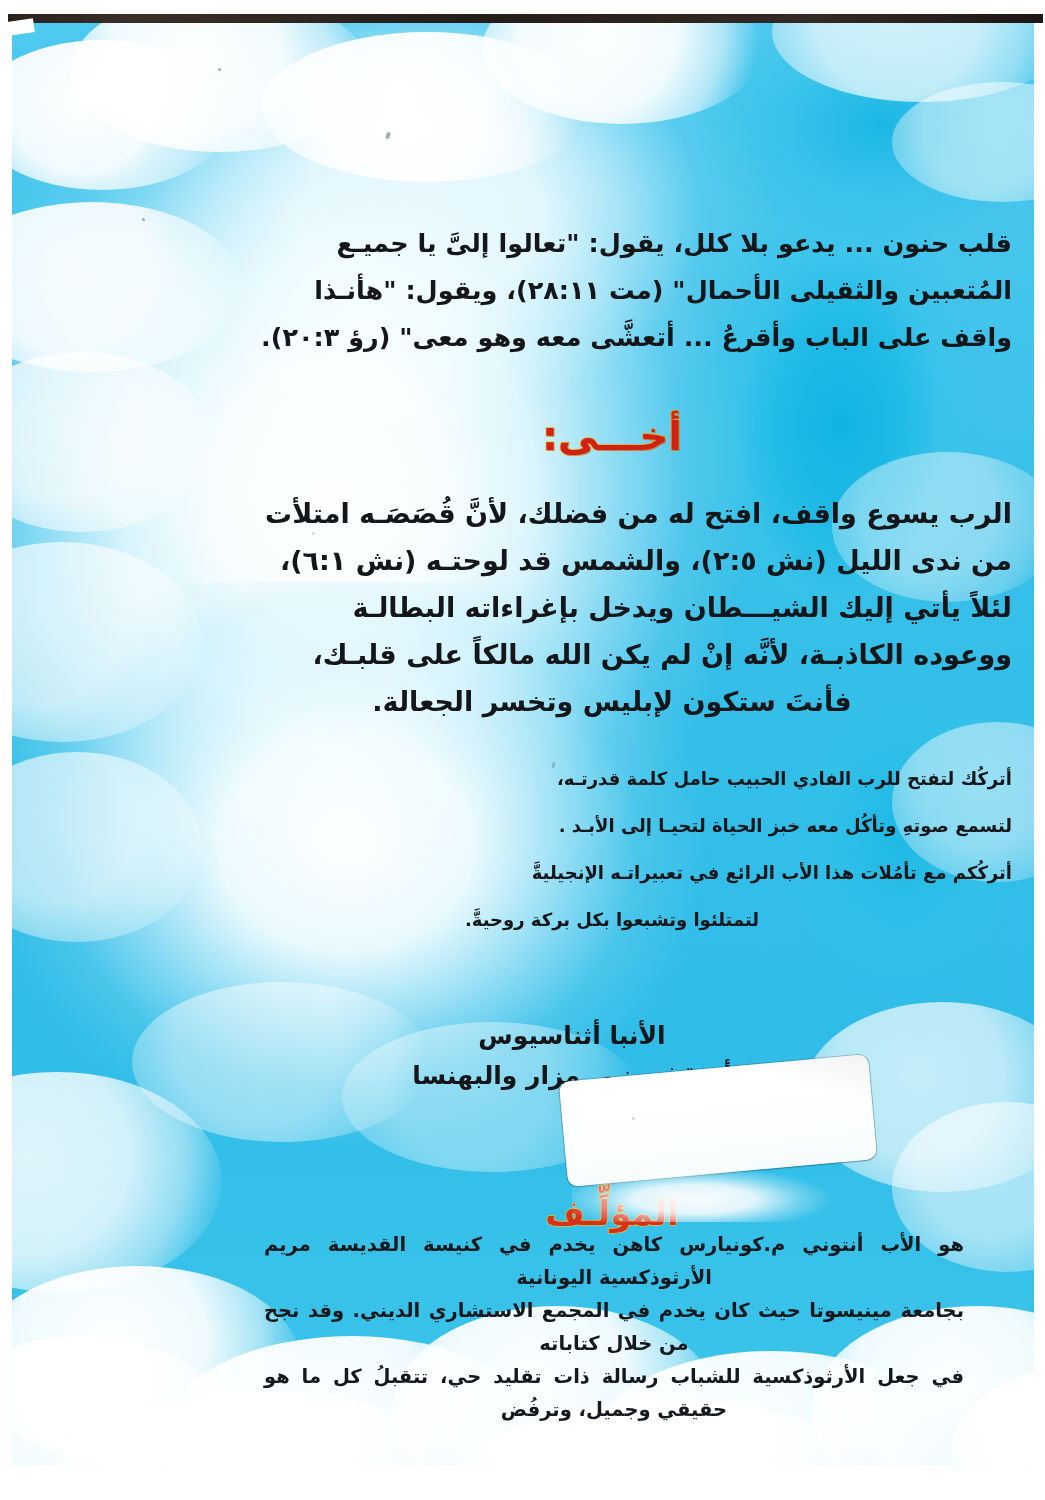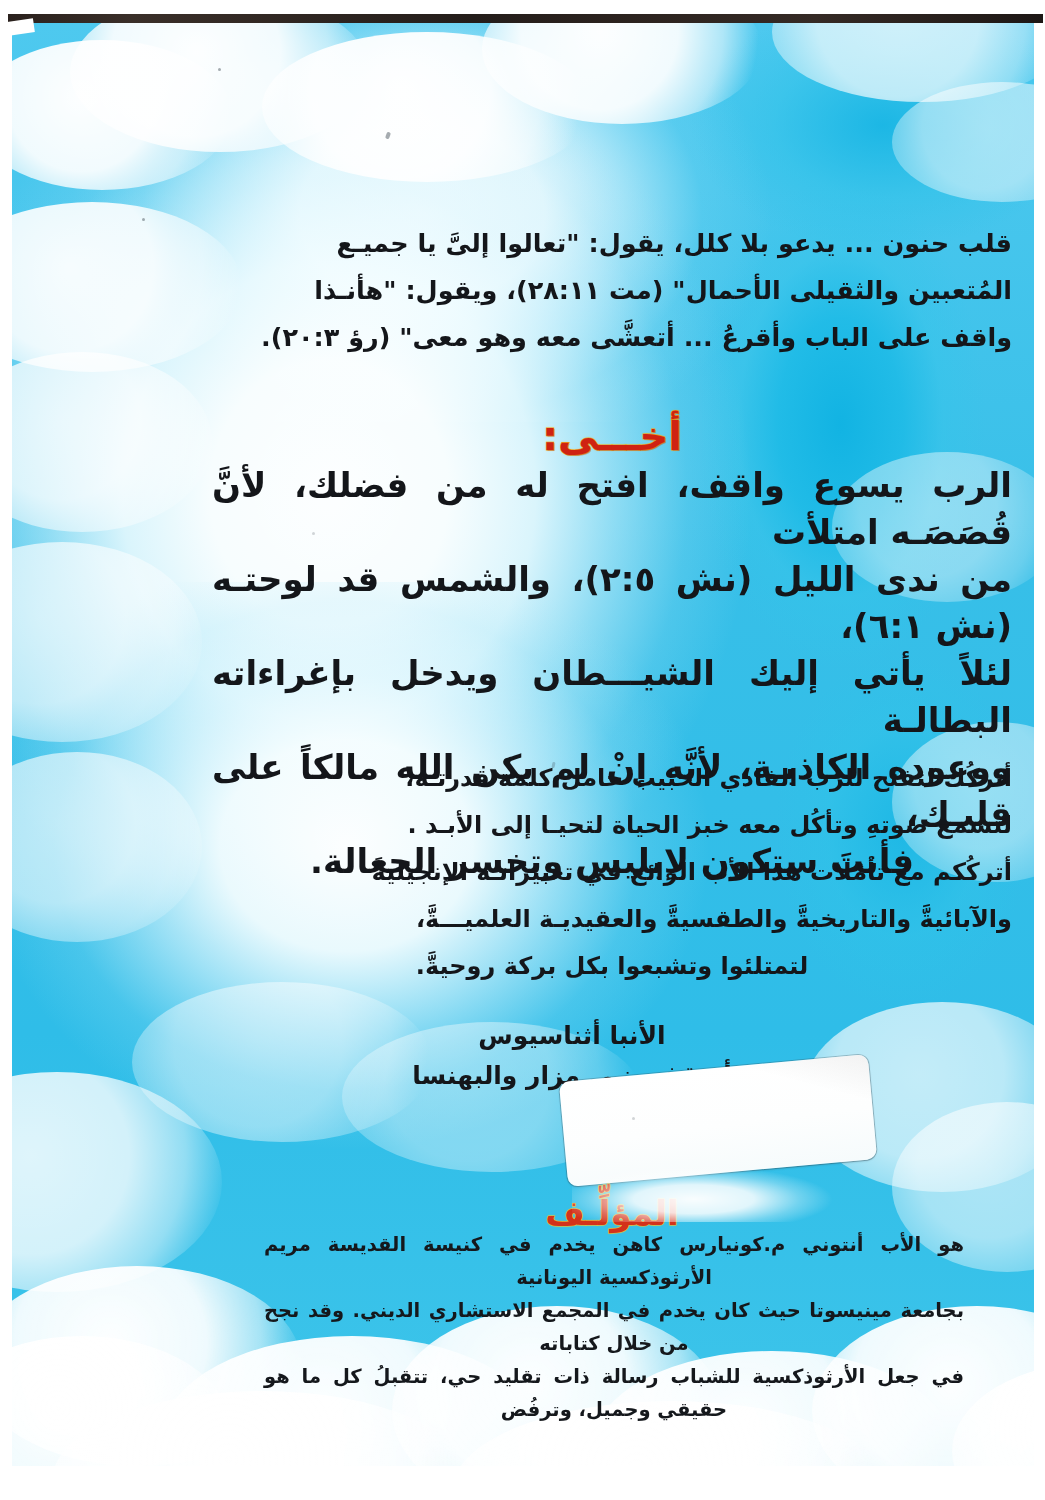--- a/index.html
+++ b/index.html
@@ -142,30 +142,30 @@
     font-weight:bold;
     color:#cf2212;
     -webkit-text-stroke:1.2px #f0a216;
     paint-order:stroke fill;
     text-shadow:0 0 2px rgba(244,180,40,.85), 1px 1px 0 rgba(160,20,10,.35);
     direction:rtl;
     font-family:"DejaVu Sans","Liberation Sans",sans-serif;
   }
 
   .body-block{
-    position:absolute;right:22px;top:440px;width:800px;
-    font-size:34px;line-height:47px;
+    position:absolute;right:22px;top:468px;width:800px;
+    font-size:27px;line-height:47px;
     text-align:justify;text-align-last:right;
   }
   .body-block p{margin:0;}
   .body-block p.center-last{text-align:left;text-align-last:center;}
 
   .body-block2{
     position:absolute;right:22px;top:733px;width:800px;
-    font-size:24px;line-height:47px;
+    font-size:18px;line-height:47px;
     text-align:justify;text-align-last:right;
   }
   .body-block2 p{margin:0;}
   .body-block2 p.center{text-align:right;text-align-last:center;}
 
   .signature{
     position:absolute;right:262px;top:994px;width:400px;
     text-align:center;
     font-size:25px;line-height:40px;
   }
@@ -292,21 +292,20 @@
         <p>من ندى الليل (نش ٢:٥)، والشمس قد لوحتـه (نش ٦:١)،</p>
         <p>لئلاً يأتي إليك الشيـــطان ويدخل بإغراءاته البطالـة</p>
         <p>ووعوده الكاذبـة، لأنَّه إنْ لم يكن الله مالكاً على قلبـك،</p>
         <p class="center-last">فأنتَ ستكون لإبليس وتخسر الجعالة.</p>
       </div>
 
       <div class="arabic body-block2">
         <p>أتركُك لتفتح للرب الفادي الحبيب حامل كلمة قدرتـه،</p>
         <p>لتسمع صوتهِ وتأكُل معه خبز الحياة لتحيـا إلى الأبـد .</p>
         <p>أتركُكم مع تأمُلات هذا الأب الرائع في تعبيراتـه الإنجيليةَّ</p>
-        <p>والآبائيةَّ والتاريخيةَّ والطقسيةَّ والعقيديـة العلميـــةَّ،</p>
         <p class="center">لتمتلئوا وتشبعوا بكل بركة روحيةَّ.</p>
       </div>
 
       <div class="arabic signature">
         <div>الأنبا أثناسيوس</div>
         <div>أسقف بنـي مزار والبهنسا</div>
       </div>
 
       <div class="sticker"></div>
 

